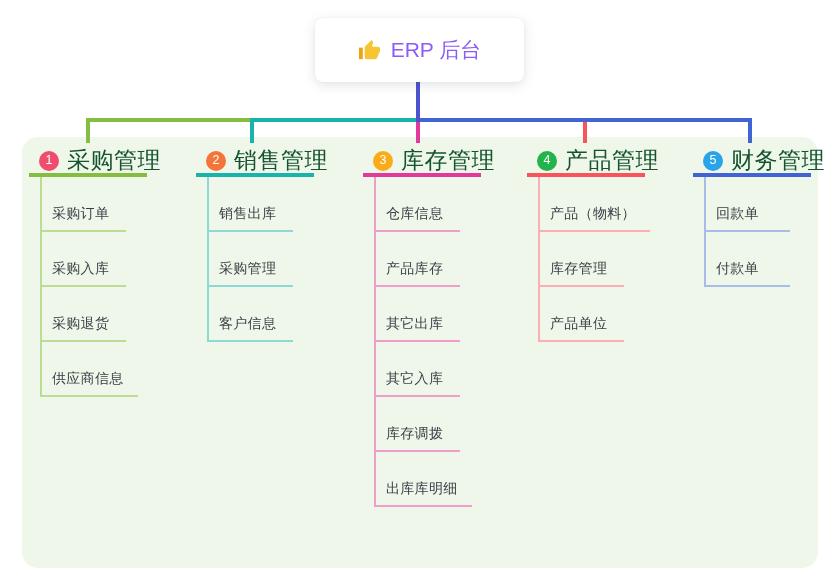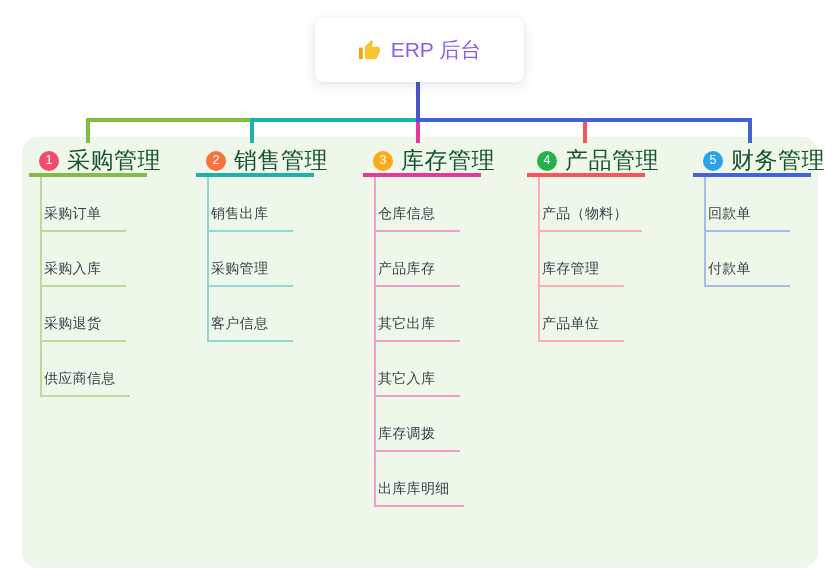--- a/index.html
+++ b/index.html
@@ -58,21 +58,21 @@
   .children { position: relative; margin-left: 11px; }
   .spine {
     position: absolute; left: 0; top: 0;
     width: 2px; height: 100%;
     background: var(--light);
   }
   .child {
     height: 55px;
     display: flex; align-items: flex-end;
     width: max-content; min-width: 86px;
-    padding: 0 14px 7px 4px;
+    padding: 0 14px 7px 12px;
     border-bottom: 2px solid var(--light);
     font-size: 14px; color: #3a3f46;
     letter-spacing: 0.3px; white-space: nowrap;
     cursor: default;
   }
   .child:first-child { height: 51px; }
 </style>
 </head>
 <body>
 

